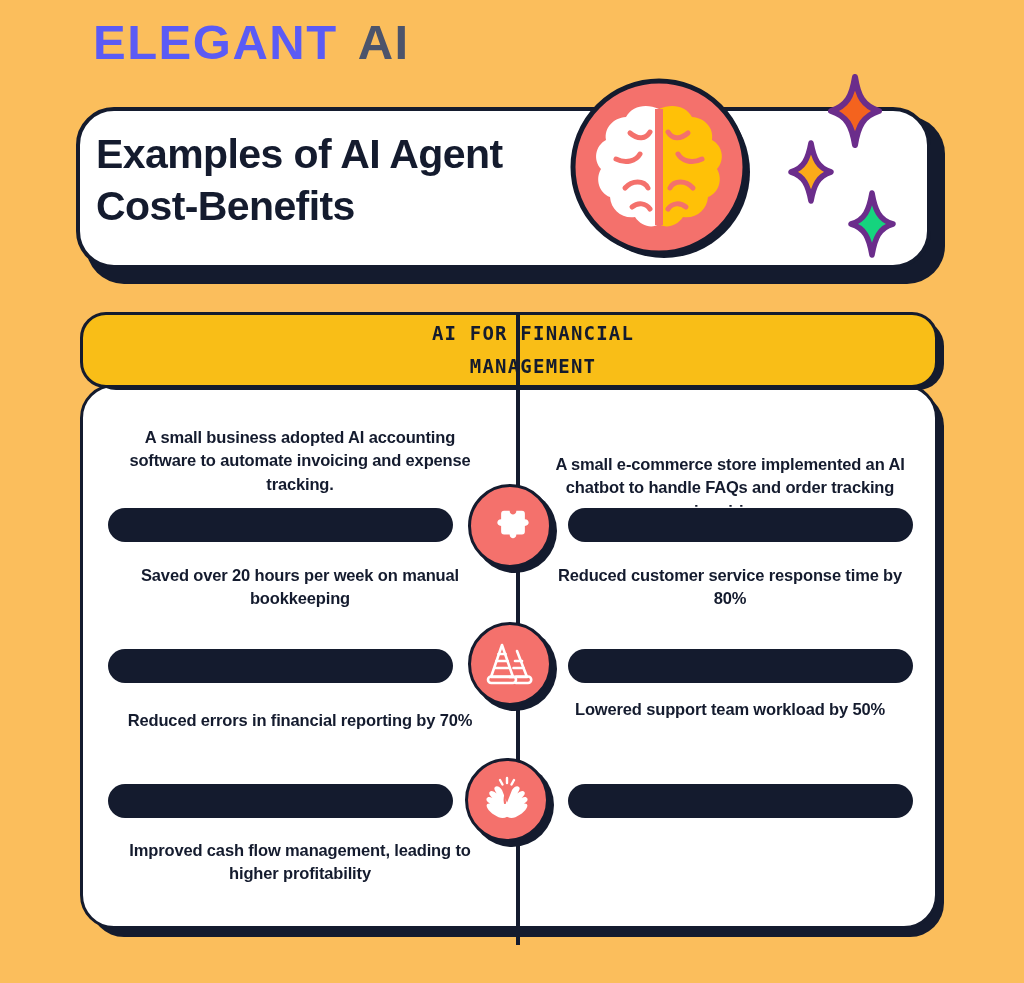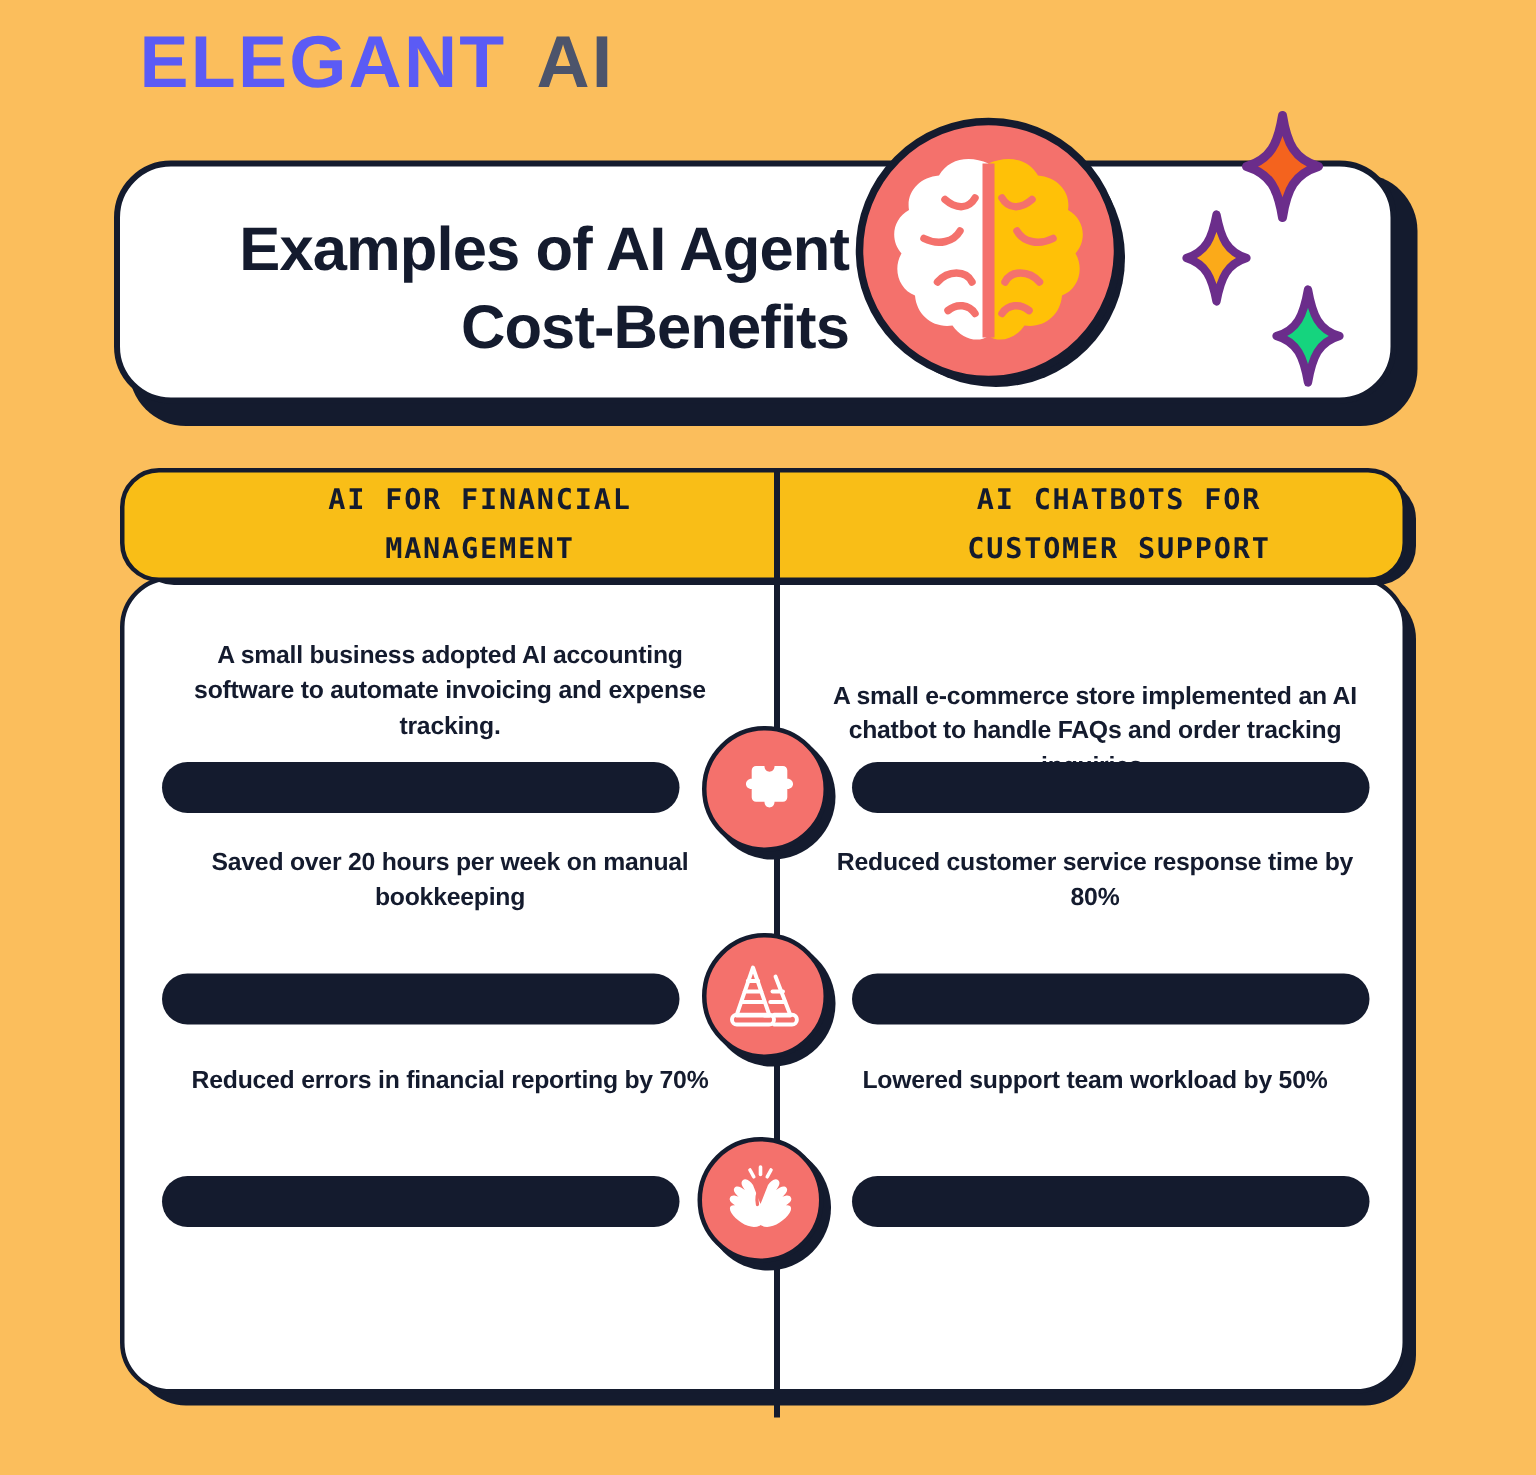--- a/index.html
+++ b/index.html
@@ -48,28 +48,27 @@
     width: 855px;
     height: 162px;
     background: #FFFFFF;
     border: 4px solid #141B2E;
     border-radius: 38px;
     box-sizing: border-box;
   }
   #title-text {
     position: absolute;
     left: 96px;
-    top: 140px;
+    top: 128px;
     width: 470px;
     font-size: 41px;
     font-weight: bold;
     line-height: 1.28;
     color: #141B2E;
     letter-spacing: -0.6px;
-    text-align: right;
   }
 
   
   #brain-badge {
     position: absolute;
     left: 568px;
     top: 76px;
     width: 186px;
     height: 186px;
   }
@@ -189,21 +188,21 @@
   .t1 { top: 180px; }
   .p1 { top: 265px; }
   .t2 { top: 325px; }
   .p2 { top: 400px; }
   .t3 { top: 455px; }
 
   .rt0 { top: 34px; margin-top: 35px;  }
   .rp0 { top: 124px; }
   .rt1 { top: 180px; }
   .rp1 { top: 265px; }
-  .rt2 { top: 325px; }
+  .rt2 { top: 314px; }
   .rp2 { top: 400px; }
   .rt3 { top: 459px; }
 
   
   .center-badge {
     position: absolute;
     width: 88px;
     height: 88px;
     z-index: 5;
   }
@@ -299,33 +298,32 @@
   </svg>
 </div>
 
 <div id="body-card-shadow"></div>
 <div id="body-card"></div>
 
 <div id="header-bar-shadow"></div>
 <div id="header-bar">
   <div class="header-cell">AI FOR FINANCIAL
 MANAGEMENT</div>
-  <div class="header-cell">AI CHATBOTS FOR
-CUSTOMER SUPPORT</div>
 </div>
 
 <div id="center-divider"></div>
 
 <div class="column" id="column-left">
   <div class="col-text t0">A small business adopted AI accounting software to automate invoicing and expense tracking.</div>
   <div class="col-pill p0"></div>
   <div class="col-text t1">Saved over 20 hours per week on manual bookkeeping</div>
   <div class="col-pill p1"></div>
   <div class="col-text t2">Reduced errors in financial reporting by 70%</div>
   <div class="col-pill p2"></div>
+  <div class="col-text t3">Improved cash flow management, leading to higher profitability</div>
 </div>
 
 <div class="column" id="column-right">
   <div class="col-text rt0">A small e-commerce store implemented an AI chatbot to handle FAQs and order tracking inquiries.</div>
   <div class="col-pill rp0"></div>
   <div class="col-text rt1">Reduced customer service response time by 80%</div>
   <div class="col-pill rp1"></div>
   <div class="col-text rt2">Lowered support team workload by 50%</div>
   <div class="col-pill rp2"></div>
 </div>

